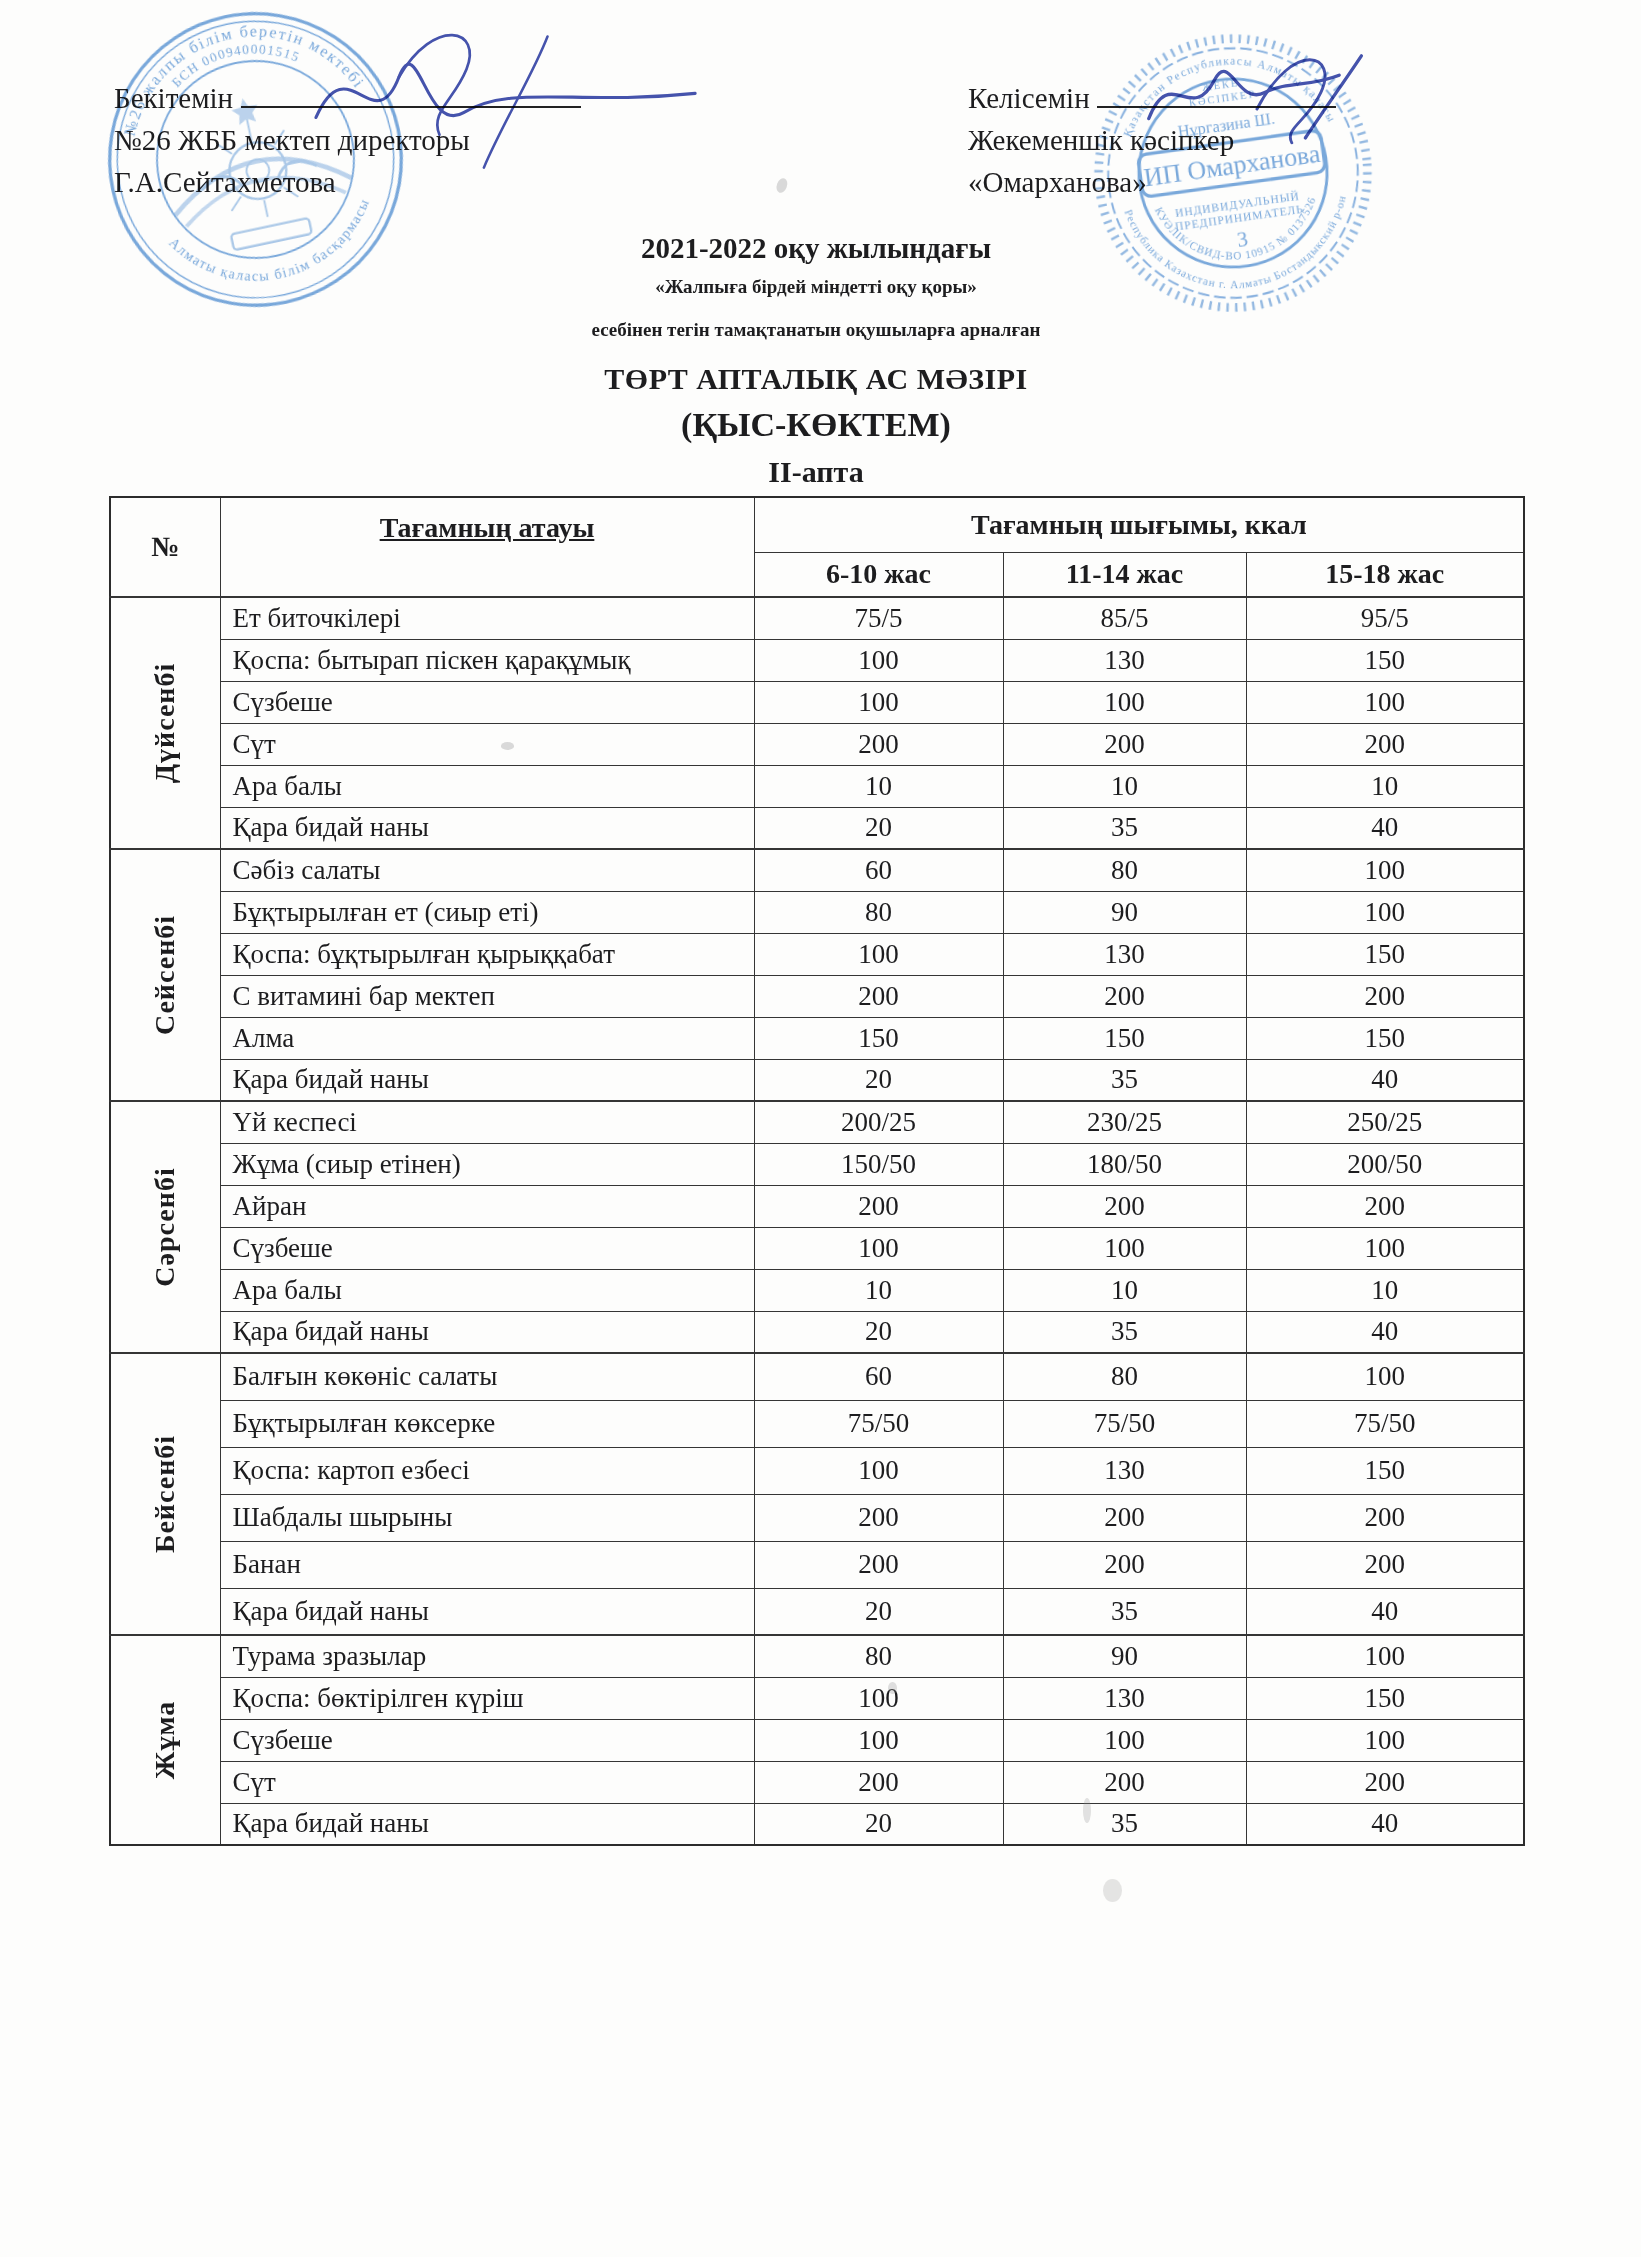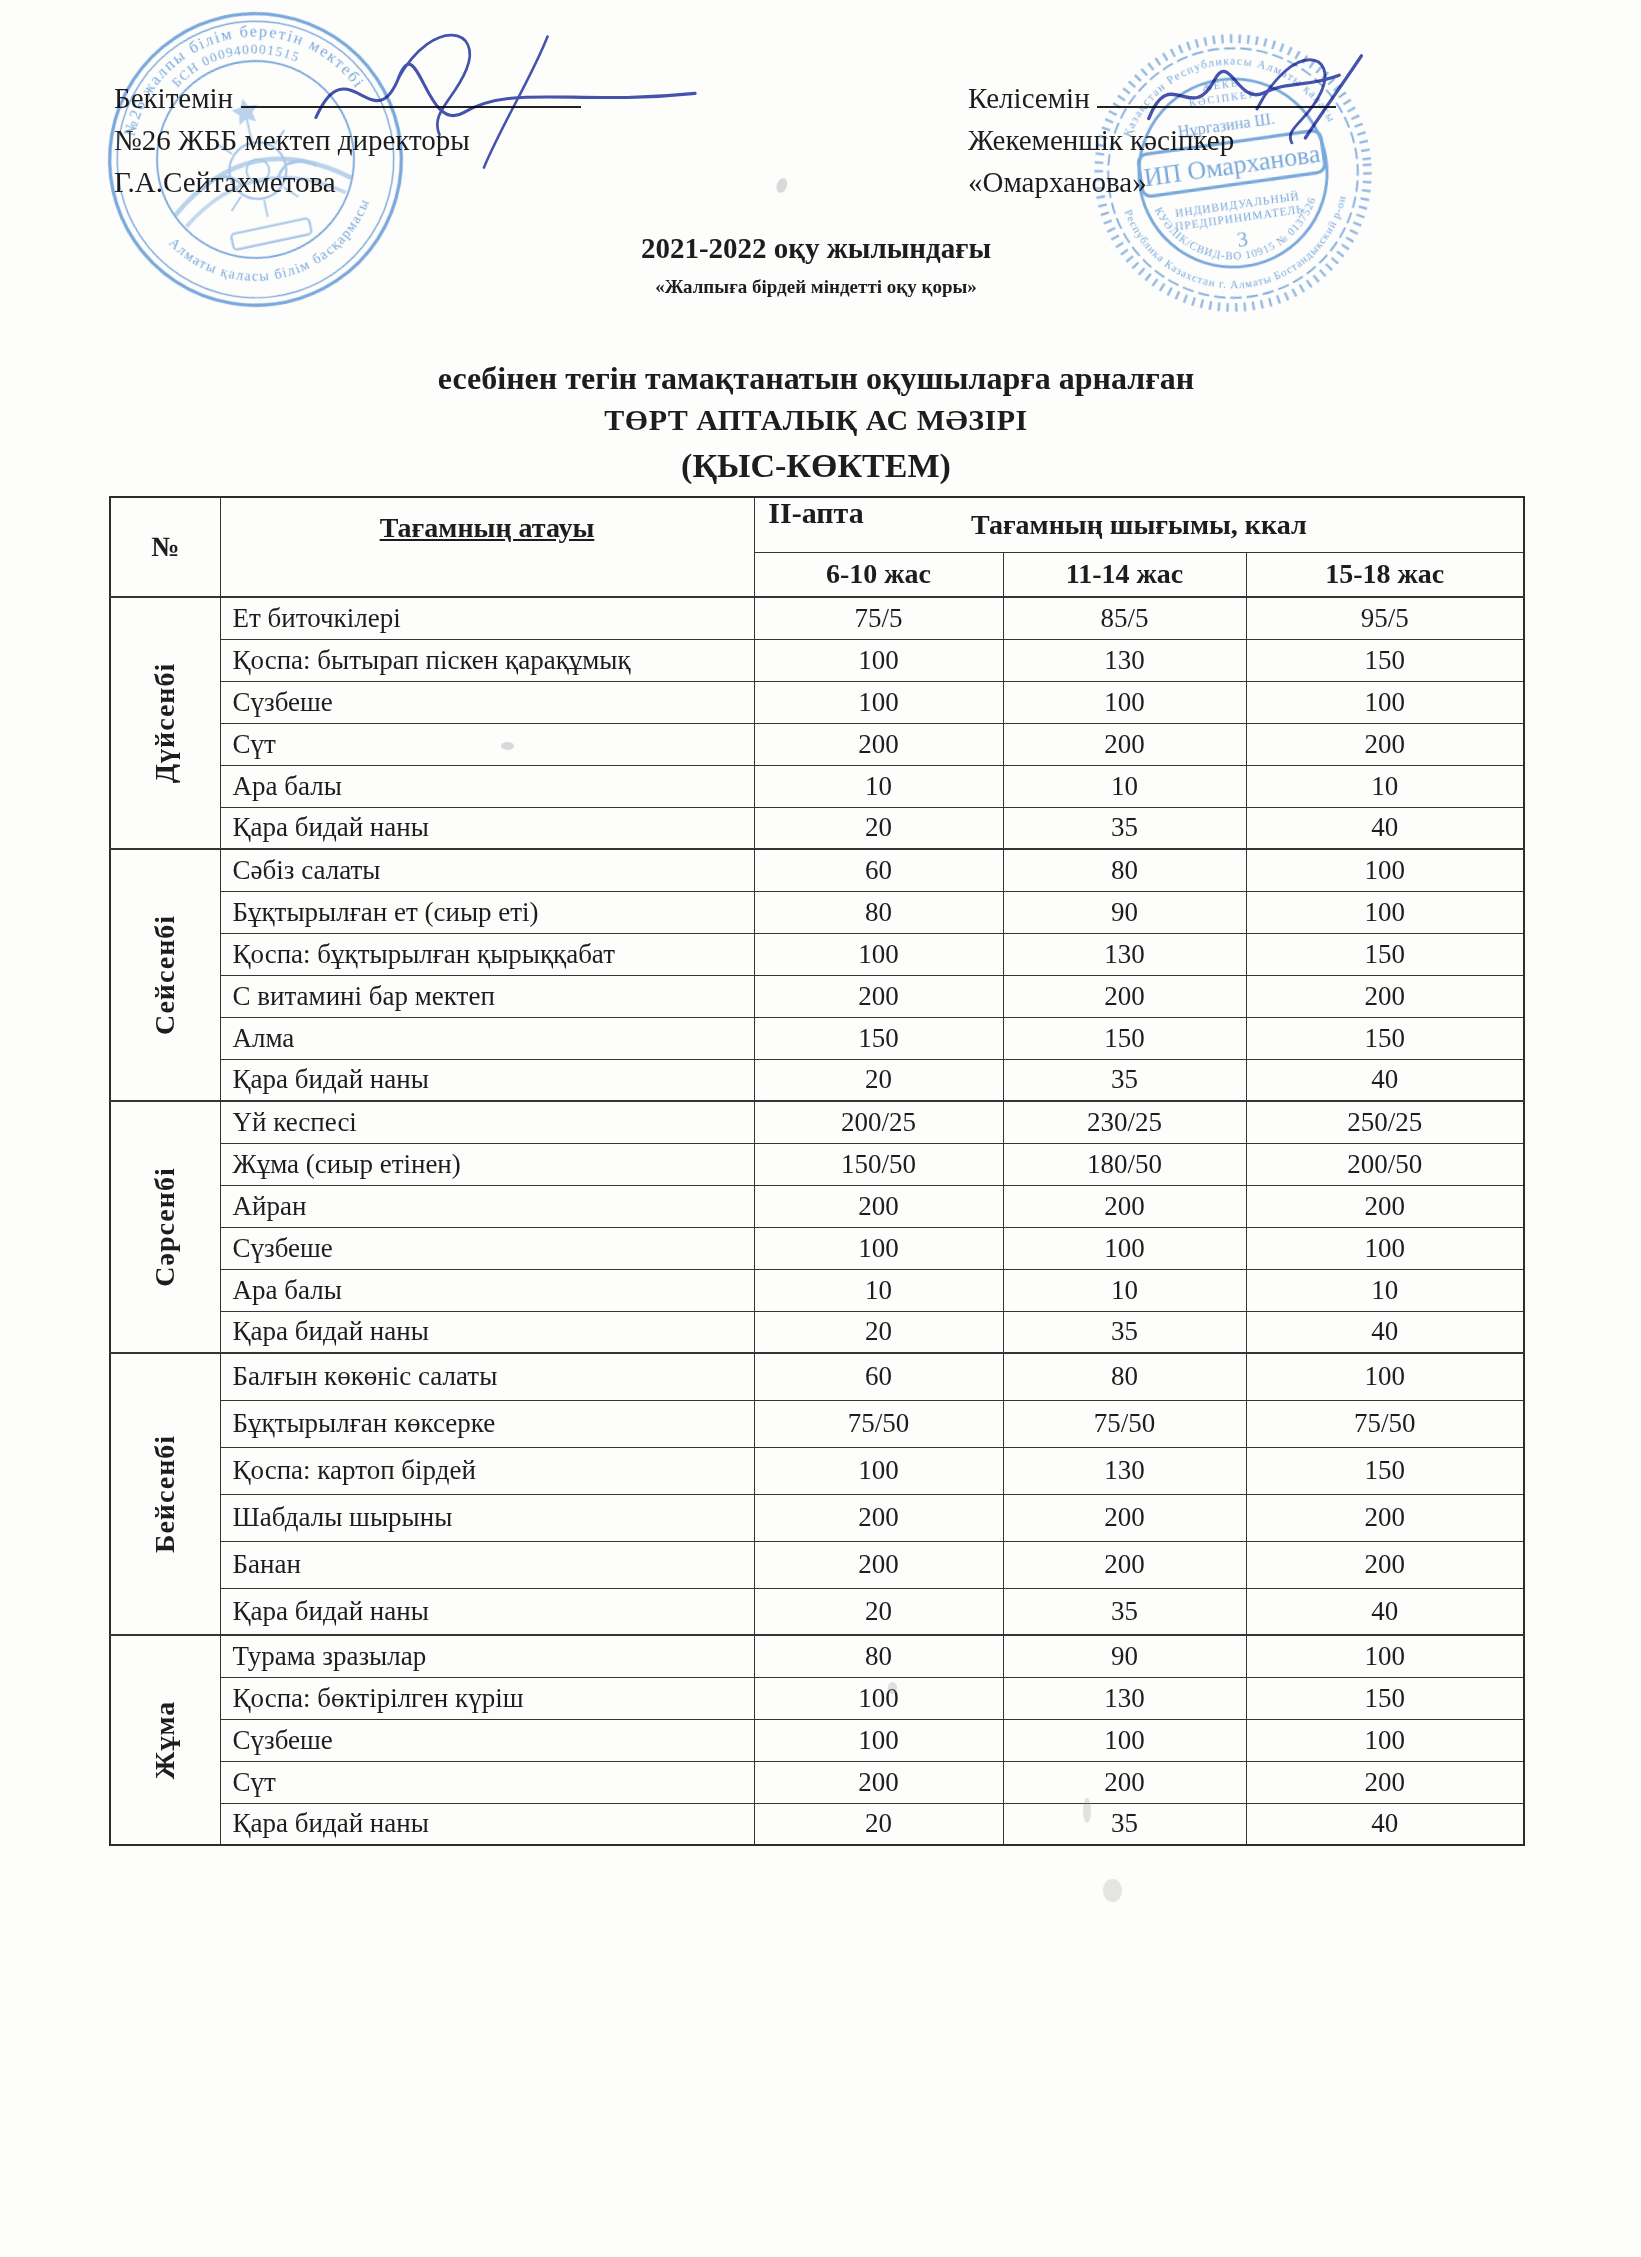--- a/index.html
+++ b/index.html
@@ -13,21 +13,21 @@
   .hdr-agree  { left:968px; top:75px; }
   .sig-line { display:inline-block; border-bottom:2.4px solid #222; height:33px; vertical-align:baseline; }
   .hdr-approve .sig-line { width:340px; margin-left:7.7px; }
   .hdr-agree  .sig-line { width:239px; margin-left:7.7px; }
 
   
   .title-block { position:absolute; left:109px; top:232px; width:1414px; text-align:center; font-weight:bold; }
   .title-line { white-space:nowrap; }
   .t1 { font-size:29px; height:44px; }
   .t2 { font-size:19px; height:43px; }
-  .t3 { font-size:32px; height:43px;margin-top:41px; }
+  .t3 { font-size:19px; height:43px; }
   .t4 { font-size:30px; height:44px; letter-spacing:0.5px; }
   .t5 { font-size:34px; height:49px; }
   .t6 { font-size:30px; height:39px; }
 
   
   table.menu { position:absolute; left:109px; top:496px; width:1414px;
     border-collapse:collapse; table-layout:fixed; }
   table.menu th, table.menu td { border:1.9px solid #353535; }
   table.menu { border:2.9px solid #2c2c2c; }
   table.menu th { font-size:28px; font-weight:bold; }
@@ -236,21 +236,21 @@
           <td class="val">80</td>
           <td class="val">100</td>
         </tr>
         <tr class="day-3">
           <td class="dish">Бұқтырылған көксерке</td>
           <td class="val">75/50</td>
           <td class="val">75/50</td>
           <td class="val">75/50</td>
         </tr>
         <tr class="day-3">
-          <td class="dish">Қоспа: картоп бірдей</td>
+          <td class="dish">Қоспа: картоп езбесі</td>
           <td class="val">100</td>
           <td class="val">130</td>
           <td class="val">150</td>
         </tr>
         <tr class="day-3">
           <td class="dish">Шабдалы шырыны</td>
           <td class="val">200</td>
           <td class="val">200</td>
           <td class="val">200</td>
         </tr>

